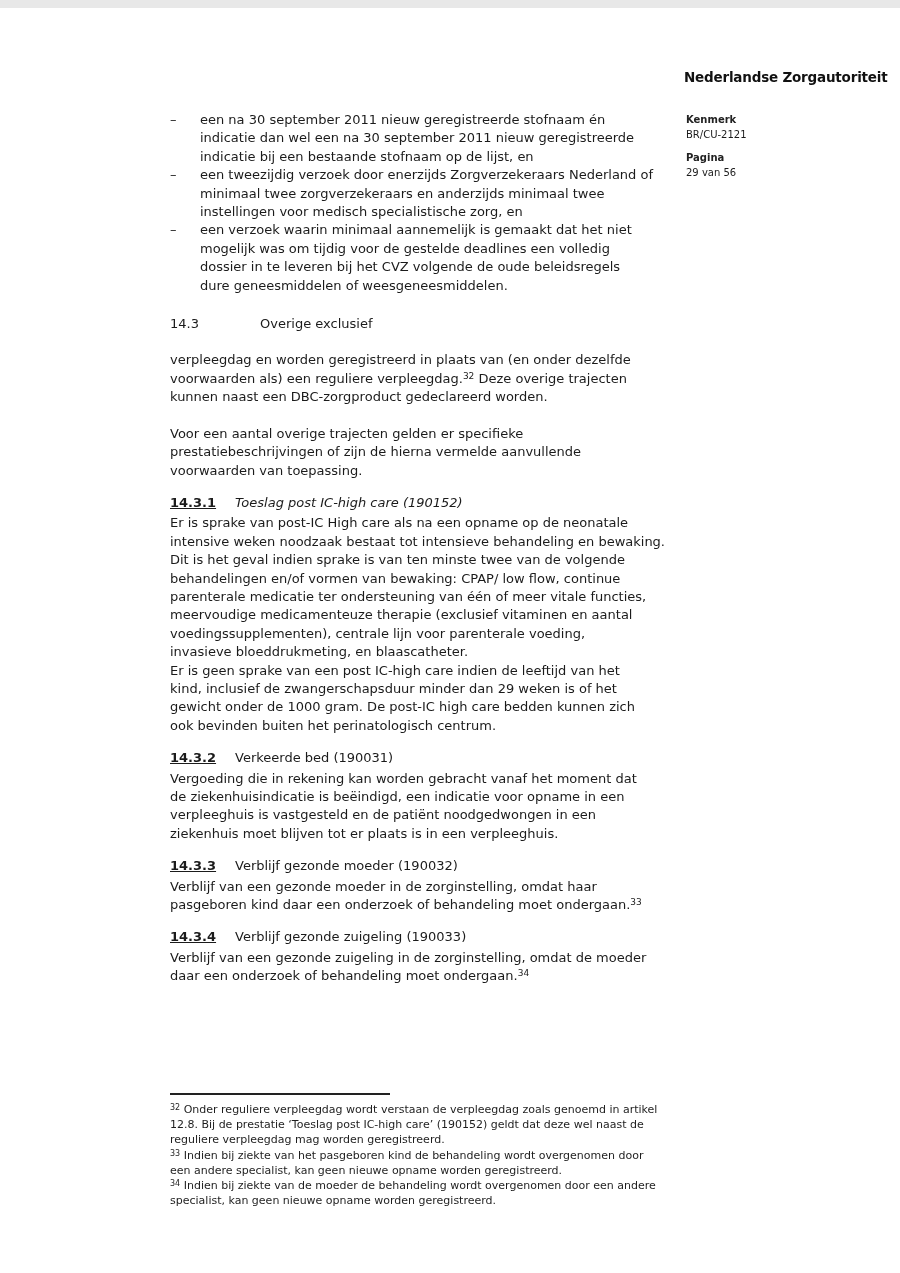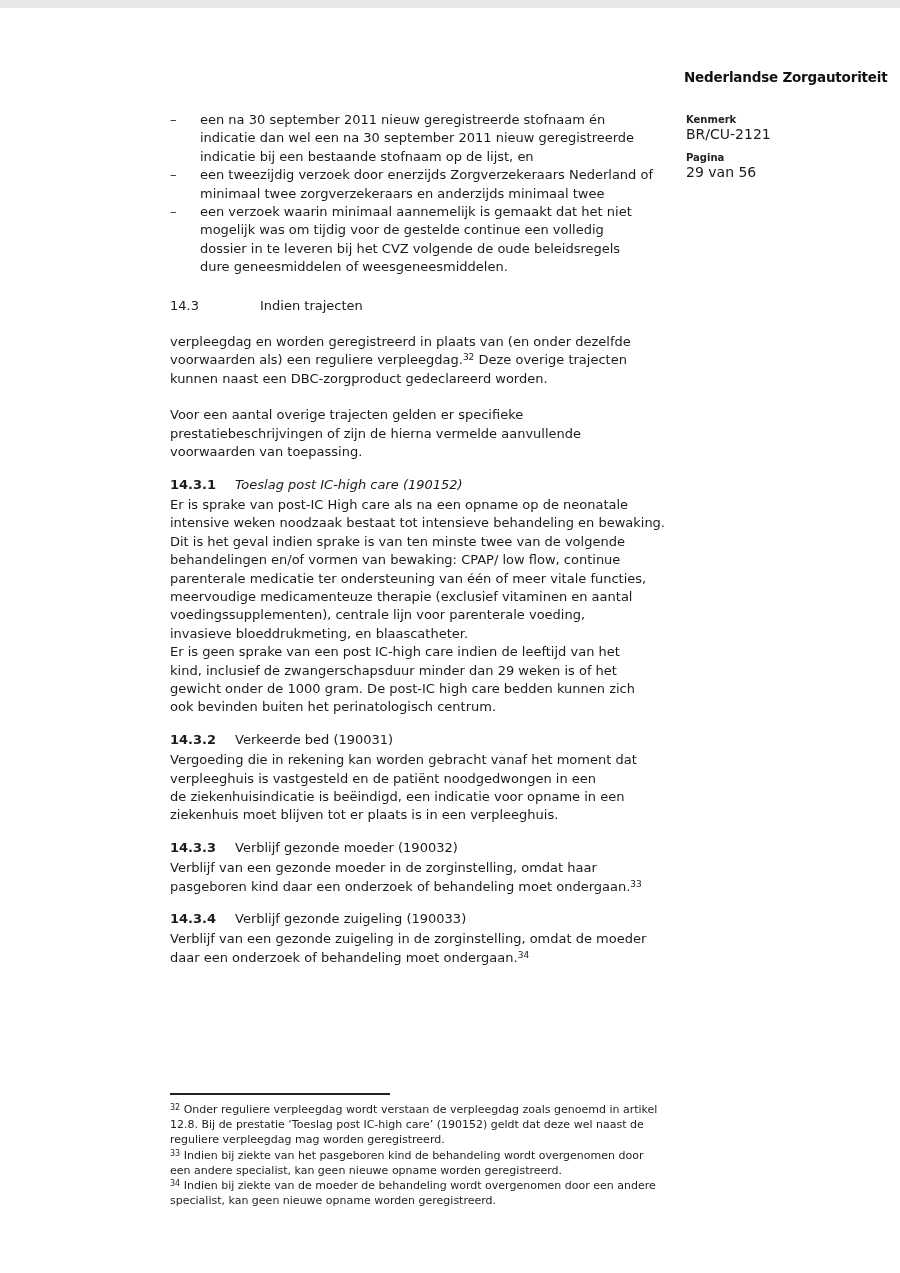--- a/index.html
+++ b/index.html
@@ -15,34 +15,34 @@
   }
   
   .brand{
     position:absolute;left:684px;top:61px;
     font-size:13.5px;font-weight:bold;letter-spacing:-0.2px;color:#111;
     white-space:nowrap;
   }
   
   .meta{position:absolute;left:686px;top:105px;width:180px;}
   .meta .label{font-size:10px;font-weight:bold;line-height:14px;color:#222;}
-  .meta .value{font-size:14px;line-height:15px;color:#1b1b1b;margin-bottom:9px;white-space:nowrap;}
+  .meta .value{font-size:10px;line-height:15px;color:#1b1b1b;margin-bottom:9px;white-space:nowrap;}
   
   .main{
     position:absolute;left:170px;top:103px;width:520px;
     font-size:13px;line-height:18.4px;
   }
   .main .line{white-space:nowrap;}
   .bullet-item{display:flex;}
   .bullet-marker{width:30px;flex:0 0 30px;}
   .para{margin:0 0 18px 0;}
   .h2{margin:20px 0 18px 0;font-size:13px;line-height:18.4px;white-space:nowrap;}
   .h2 .num{display:inline-block;width:90px;font-weight:normal;}
   .sub{margin:-4px 0 2px 0;font-size:13px;line-height:18.4px;white-space:nowrap;}
-  .sub .num{display:inline-block;width:65px;font-weight:bold;}
+  .sub .num{display:inline-block;width:65px;font-weight:bold;text-decoration:underline;}
   .sub .t-italic{font-style:italic;}
   sup{font-size:9px;line-height:0;vertical-align:4px;}
   
   .footnotes{
     position:absolute;left:170px;top:1085px;width:540px;
     font-size:11px;line-height:15.2px;color:#1e1e1e;
   }
   .fn-rule{width:220px;border-top:2px solid #222;margin-bottom:7px;}
   .footnotes sup{font-size:8px;vertical-align:3px;}
   .footnotes .line{white-space:nowrap;}
@@ -69,33 +69,34 @@
             <div class="line">een na 30 september 2011 nieuw geregistreerde stofnaam én</div>
             <div class="line">indicatie dan wel een na 30 september 2011 nieuw geregistreerde</div>
             <div class="line">indicatie bij een bestaande stofnaam op de lijst, en</div>
           </div>
         </div>
         <div class="bullet-item">
           <div class="bullet-marker">–</div>
           <div class="bullet-text">
             <div class="line">een tweezijdig verzoek door enerzijds Zorgverzekeraars Nederland of</div>
             <div class="line">minimaal twee zorgverzekeraars en anderzijds minimaal twee</div>
+            <div class="line">instellingen voor medisch specialistische zorg, en</div>
           </div>
         </div>
         <div class="bullet-item">
           <div class="bullet-marker">–</div>
           <div class="bullet-text">
             <div class="line">een verzoek waarin minimaal aannemelijk is gemaakt dat het niet</div>
-            <div class="line">mogelijk was om tijdig voor de gestelde continue een volledig</div>
+            <div class="line">mogelijk was om tijdig voor de gestelde deadlines een volledig</div>
             <div class="line">dossier in te leveren bij het CVZ volgende de oude beleidsregels</div>
             <div class="line">dure geneesmiddelen of weesgeneesmiddelen.</div>
           </div>
         </div>
       </div>
-      <div class="h2"><span class="num">14.3</span><span class="t">Indien trajecten</span></div>
+      <div class="h2"><span class="num">14.3</span><span class="t">Overige exclusief</span></div>
       <div class="para">
         <div class="line">verpleegdag en worden geregistreerd in plaats van (en onder dezelfde</div>
         <div class="line">voorwaarden als) een reguliere verpleegdag.<sup>32</sup> Deze overige trajecten</div>
         <div class="line">kunnen naast een DBC-zorgproduct gedeclareerd worden.</div>
       </div>
       <div class="para">
         <div class="line">Voor een aantal overige trajecten gelden er specifieke</div>
         <div class="line">prestatiebeschrijvingen of zijn de hierna vermelde aanvullende</div>
         <div class="line">voorwaarden van toepassing.</div>
       </div>
@@ -110,22 +111,22 @@
         <div class="line">voedingssupplementen), centrale lijn voor parenterale voeding,</div>
         <div class="line">invasieve bloeddrukmeting, en blaascatheter.</div>
         <div class="line">Er is geen sprake van een post IC-high care indien de leeftijd van het</div>
         <div class="line">kind, inclusief de zwangerschapsduur minder dan 29 weken is of het</div>
         <div class="line">gewicht onder de 1000 gram. De post-IC high care bedden kunnen zich</div>
         <div class="line">ook bevinden buiten het perinatologisch centrum.</div>
       </div>
       <div class="sub"><span class="num">14.3.2</span><span class="t">Verkeerde bed (190031)</span></div>
       <div class="para">
         <div class="line">Vergoeding die in rekening kan worden gebracht vanaf het moment dat</div>
+        <div class="line">de ziekenhuisindicatie is beëindigd, een indicatie voor opname in een</div>
         <div class="line">verpleeghuis is vastgesteld en de patiënt noodgedwongen in een</div>
-        <div class="line">de ziekenhuisindicatie is beëindigd, een indicatie voor opname in een</div>
         <div class="line">ziekenhuis moet blijven tot er plaats is in een verpleeghuis.</div>
       </div>
       <div class="sub"><span class="num">14.3.3</span><span class="t">Verblijf gezonde moeder (190032)</span></div>
       <div class="para">
         <div class="line">Verblijf van een gezonde moeder in de zorginstelling, omdat haar</div>
         <div class="line">pasgeboren kind daar een onderzoek of behandeling moet ondergaan.<sup>33</sup></div>
       </div>
       <div class="sub"><span class="num">14.3.4</span><span class="t">Verblijf gezonde zuigeling (190033)</span></div>
       <div class="para">
         <div class="line">Verblijf van een gezonde zuigeling in de zorginstelling, omdat de moeder</div>

